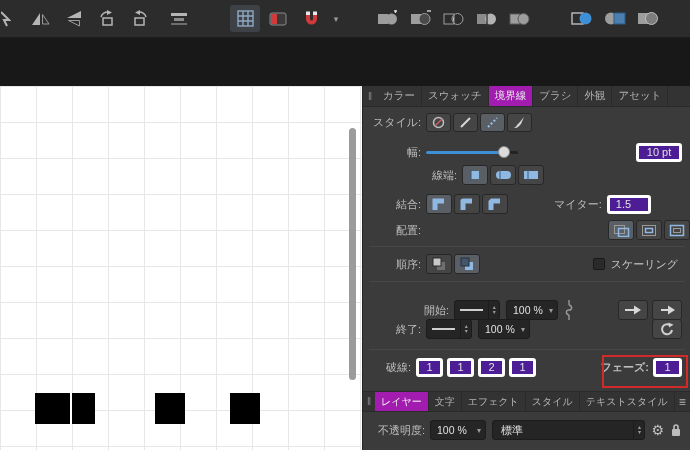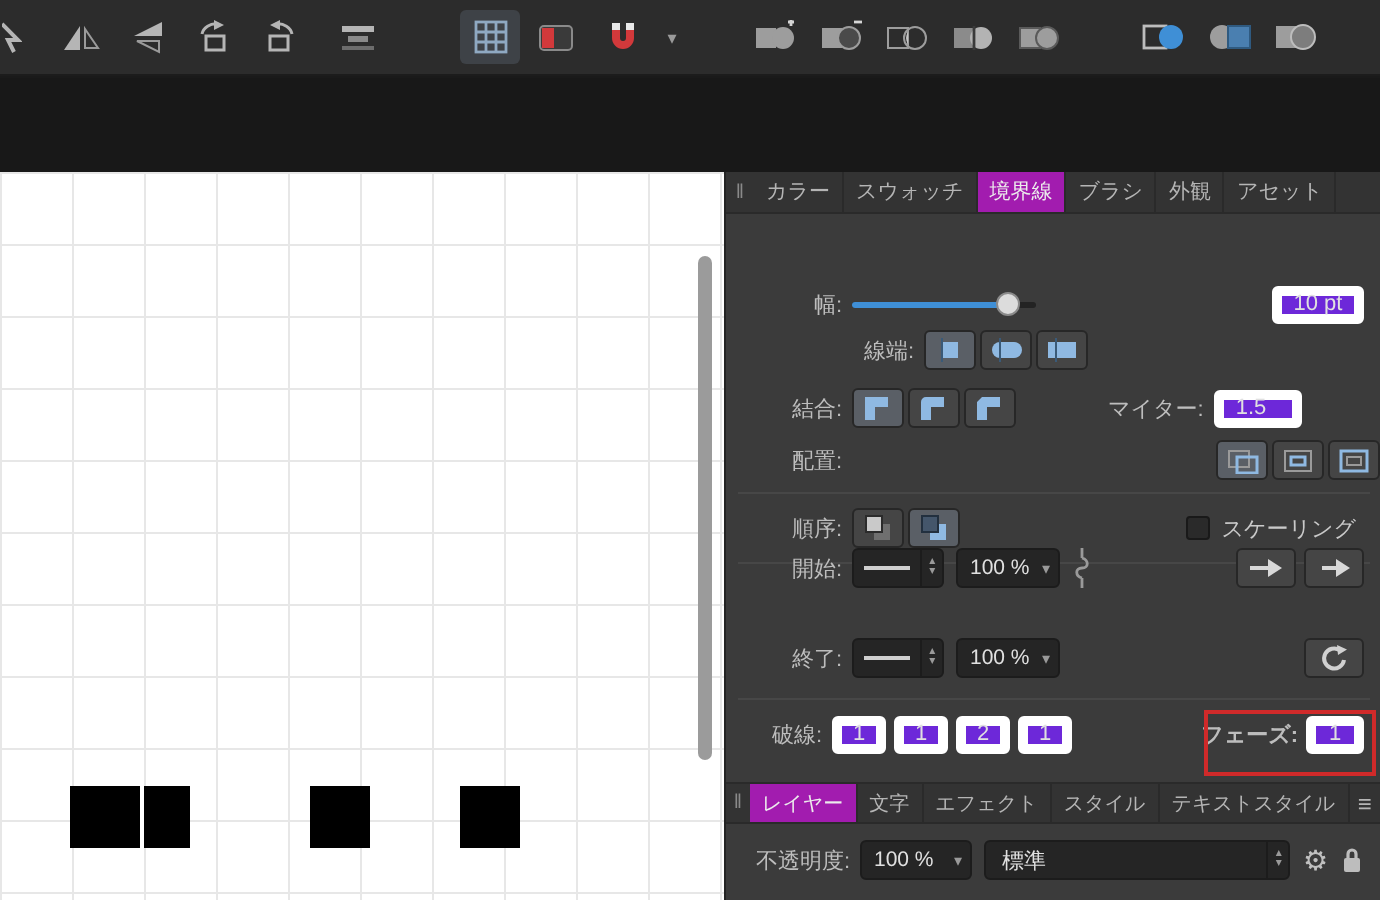--- a/index.html
+++ b/index.html
@@ -31,21 +31,21 @@
   .handle { width:14px; display:flex; align-items:center; justify-content:center; color:#8a8a8a; font-size:10px; }
   .ptab { display:flex; align-items:center; padding:0 6px; color:#b5b5b5; border-right:1px solid #2a2a2a; white-space:nowrap; }
   .ptab.active { background:#a21caf; color:#ececec; }
   .menu-ic { margin-left:auto; width:18px; display:flex; align-items:center; justify-content:center; color:#b5b5b5; font-size:12px; }
 
   .prow { position:absolute; left:0; width:100%; height:22px; display:flex; align-items:center; }
   .plabel { width:58px; text-align:right; margin-right:5px; color:#bdbdbd; flex:none; }
   .btngroup { display:flex; gap:2px; }
   .sbtn { width:26px; height:20px; background:#454545; border:1px solid #272727; border-radius:3px; display:flex; align-items:center; justify-content:center; padding:0; }
   .sbtn.sel { background:#5a5f66; }
-  .field { background:#6d28d9; border:5px solid #ffffff; border-radius:3px; color:#e0e0e0; display:flex; align-items:center; justify-content:center; height:19px; font-size:11px; }
+  .field { background:#4c1d95; border:3px solid #ffffff; border-radius:3px; color:#e0e0e0; display:flex; align-items:center; justify-content:center; height:19px; font-size:11px; }
   .dd { background:#252525; border:1px solid #1c1c1c; border-radius:3px; color:#e0e0e0; display:flex; align-items:center; justify-content:space-between; height:20px; padding:0 4px 0 6px; font-size:10.5px; }
   .dd .car { color:#9a9a9a; font-size:8px; margin-left:4px; }
   .combo { background:#252525; border:1px solid #1c1c1c; border-radius:3px; height:20px; display:flex; align-items:center; }
   .combo .linepreview { width:24px; height:2px; background:#cfcfcf; margin:0 5px; }
   .stepper { width:11px; height:100%; border-left:1px solid #1c1c1c; display:flex; flex-direction:column; align-items:center; justify-content:center; color:#9a9a9a; font-size:6px; line-height:5px; }
   .hr { position:absolute; left:6px; width:316px; height:1px; background:#2e2e2e; border-bottom:1px solid #474747; }
 
   .slider-track { position:relative; width:92px; height:3px; background:#232323; border-radius:2px; }
   .slider-fill { position:absolute; left:0; top:0; height:3px; width:85%; background:#3f8fd6; border-radius:2px; }
   .slider-knob { position:absolute; left:85%; top:-5px; width:12px; height:12px; margin-left:-6px; background:#dcdcdc; border:1px solid #8a8a8a; border-radius:50%; }
@@ -208,20 +208,46 @@
     <div class="ptabbar">
       <span class="handle">‖</span>
       <span class="ptab">カラー</span>
       <span class="ptab">スウォッチ</span>
       <span class="ptab active">境界線</span>
       <span class="ptab">ブラシ</span>
       <span class="ptab">外観</span>
       <span class="ptab">アセット</span>
     </div>
 
+    <div class="prow" style="top:25px;">
+      <span class="plabel">スタイル:</span>
+      <div class="btngroup">
+        <button class="sbtn" style="width:25px;height:19px">
+          <svg width="13" height="13" viewBox="0 0 13 13">
+              <circle cx="6.5" cy="6.5" r="5" fill="none" stroke="#c0c0c0" stroke-width="1.5"></circle>
+              <path d="M3 10 L10 3" stroke="#c86060" stroke-width="1.5"></path>
+            </svg>
+        </button>
+        <button class="sbtn" style="width:25px;height:19px">
+          <svg width="13" height="13" viewBox="0 0 13 13">
+              <path d="M2 11 L11 2" stroke="#d8d8d8" stroke-width="2"></path>
+            </svg>
+        </button>
+        <button class="sbtn sel" style="width:25px;height:19px">
+          <svg width="13" height="13" viewBox="0 0 13 13">
+              <path d="M2 11 L11 2" stroke="#9cc4ea" stroke-width="2" stroke-dasharray="2 2"></path>
+            </svg>
+        </button>
+        <button class="sbtn" style="width:25px;height:19px">
+          <svg width="13" height="13" viewBox="0 0 13 13">
+              <path d="M11 1 L6 7 L4 9 C3 11 2 11 1 12 C3 12 4.5 11.5 5.5 10.5 L8 8 Z" fill="#d8d8d8"></path>
+            </svg>
+        </button>
+      </div>
+    </div>
 
     <div class="prow" style="top:55px;">
       <span class="plabel">幅:</span>
       <div class="slider-track">
         <div class="slider-fill"></div>
         <div class="slider-knob"></div>
       </div>
       <div class="field" style="width:46px; margin-left:auto; margin-right:8px;">10 pt</div>
     </div>
 
@@ -315,21 +341,21 @@
         </button>
       </div>
       <div style="display:flex; align-items:center; gap:6px; margin-left:auto; margin-right:12px;font-family:Liberation Mono, monospace;">
         <span class="checkbox"></span>
         <span>スケーリング</span>
       </div>
     </div>
 
     <div class="hr" style="top:195px;"></div>
 
-    <div class="prow" style="top:186px; height:24px;">
+    <div class="prow" style="top:212px; height:24px;padding-left:28px;">
       <span class="plabel">開始:</span>
       <div class="combo" style="width:46px;">
         <div class="linepreview"></div>
         <div class="stepper">
           <span>▴</span>
           <span>▾</span>
         </div>
       </div>
       <div class="dd" style="width:52px; margin-left:6px;">
         <span>100 %</span>

